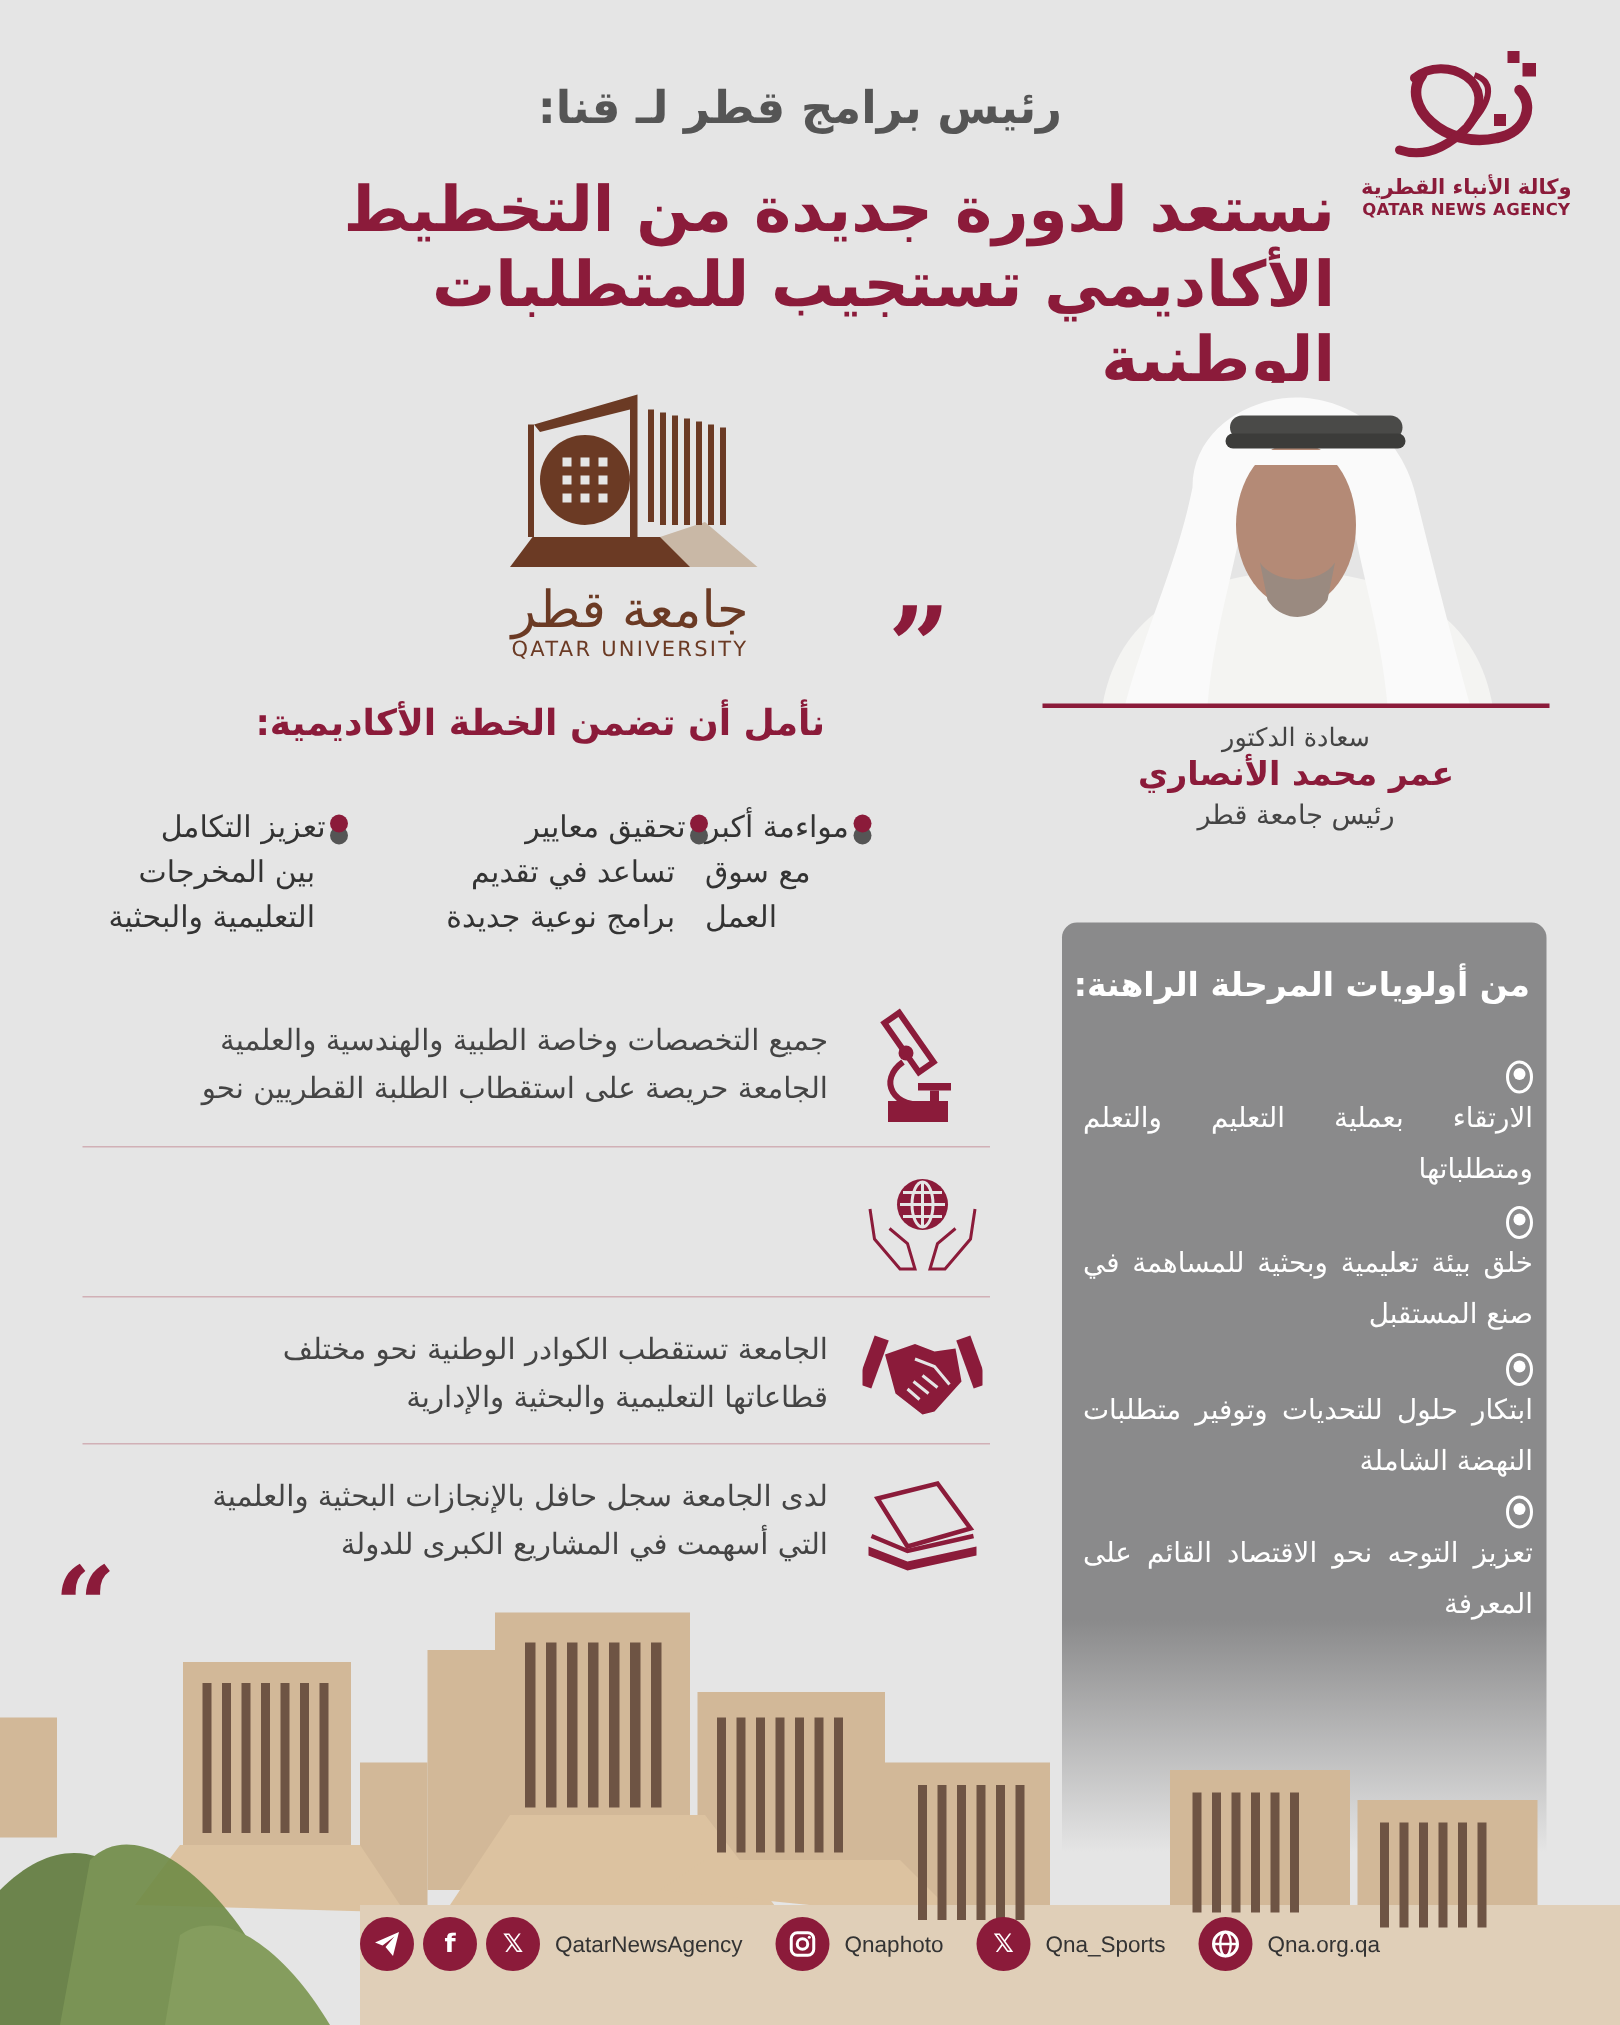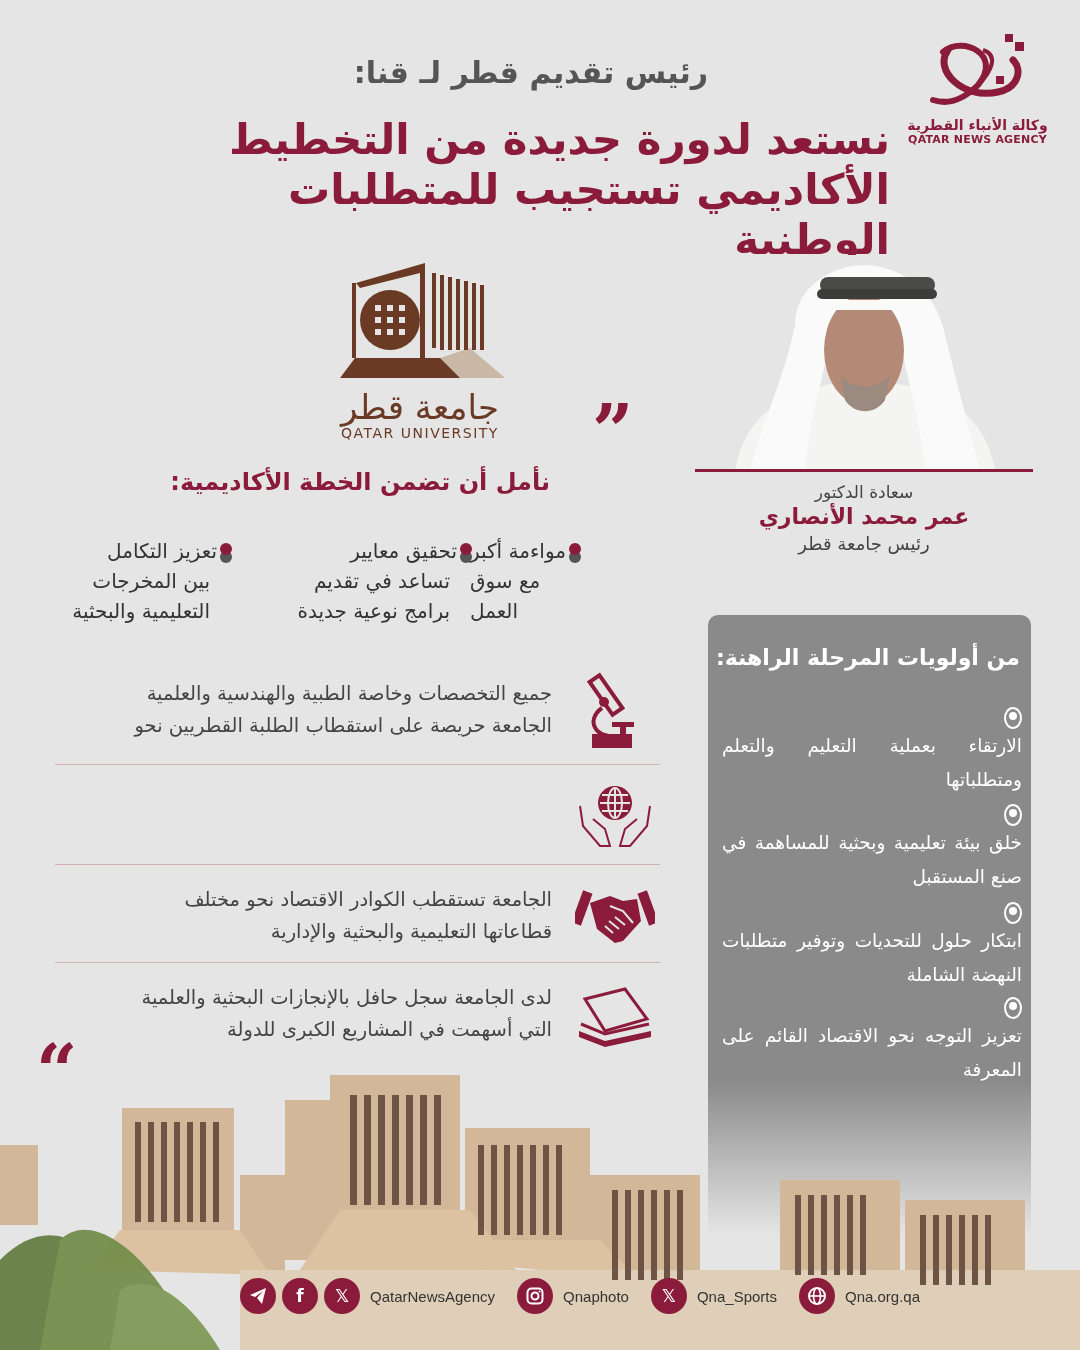--- a/index.html
+++ b/index.html
@@ -80,21 +80,21 @@
     <path d="M20 22 C40 5, 80 25, 55 55 C40 70, 25 75, 10 70" fill="none" stroke="#8b1b3a" stroke-width="6" stroke-linecap="round"></path>
     <path d="M55 55 C70 40, 75 25, 60 20" fill="none" stroke="#8b1b3a" stroke-width="4"></path>
     <rect x="82" y="4" width="8" height="8" fill="#8b1b3a"></rect>
     <rect x="92" y="12" width="9" height="9" fill="#8b1b3a"></rect>
     <rect x="73" y="46" width="8" height="8" fill="#8b1b3a"></rect>
   </svg>
   <div class="qna-ar">وكالة الأنباء القطرية</div>
   <div class="qna-en">QATAR NEWS AGENCY</div>
 </div>
 
-<div class="abs kicker">رئيس تقديم قطر لـ قنا:</div>
+<div class="abs kicker">رئيس برامج قطر لـ قنا:</div>
 <div class="abs headline">
   <div>نستعد لدورة جديدة من التخطيط</div>
   <div>الأكاديمي تستجيب للمتطلبات الوطنية</div>
 </div>
 
 <div class="abs qu-logo">
   <svg width="180" height="125" viewBox="0 0 180 125">
     <polygon points="10,120 25,100 120,100 135,120" fill="#6b3a24"></polygon>
     <polygon points="110,100 140,90 175,120 130,120" fill="#c9b8a6"></polygon>
     <rect x="22" y="25" width="4" height="75" fill="#6b3a24"></rect>
@@ -204,21 +204,21 @@
   <div class="fact-icon">
     <svg width="80" height="70" viewBox="0 0 80 70">
       <rect x="2" y="10" width="10" height="34" transform="rotate(20 7 27)" fill="#8b1b3a"></rect>
       <rect x="68" y="10" width="10" height="34" transform="rotate(-20 73 27)" fill="#8b1b3a"></rect>
       <path d="M15 22 L35 15 L48 20 L62 18 L66 40 L48 60 L40 62 L22 48 Z" fill="#8b1b3a"></path>
       <path d="M35 25 L48 30 L58 42" fill="none" stroke="#e5e5e5" stroke-width="2"></path>
       <path d="M30 45 L38 52 M34 40 L44 48 M40 36 L50 44" stroke="#e5e5e5" stroke-width="2"></path>
     </svg>
   </div>
   <div class="fact-text">
-    <div>الجامعة تستقطب الكوادر الاقتصاد نحو مختلف</div>
+    <div>الجامعة تستقطب الكوادر الوطنية نحو مختلف</div>
     <div>قطاعاتها التعليمية والبحثية والإدارية</div>
   </div>
 </div>
 <div class="abs fact-div" style="top:962px;"></div>
 
 <div class="abs fact" style="top:964px;">
   <div class="fact-icon">
     <svg width="80" height="70" viewBox="0 0 80 70">
       <path d="M10 20 L50 10 L72 40 L30 52 Z" fill="#e5e5e5" stroke="#8b1b3a" stroke-width="3"></path>
       <path d="M6 45 L30 55 L74 45" fill="none" stroke="#8b1b3a" stroke-width="3"></path>

